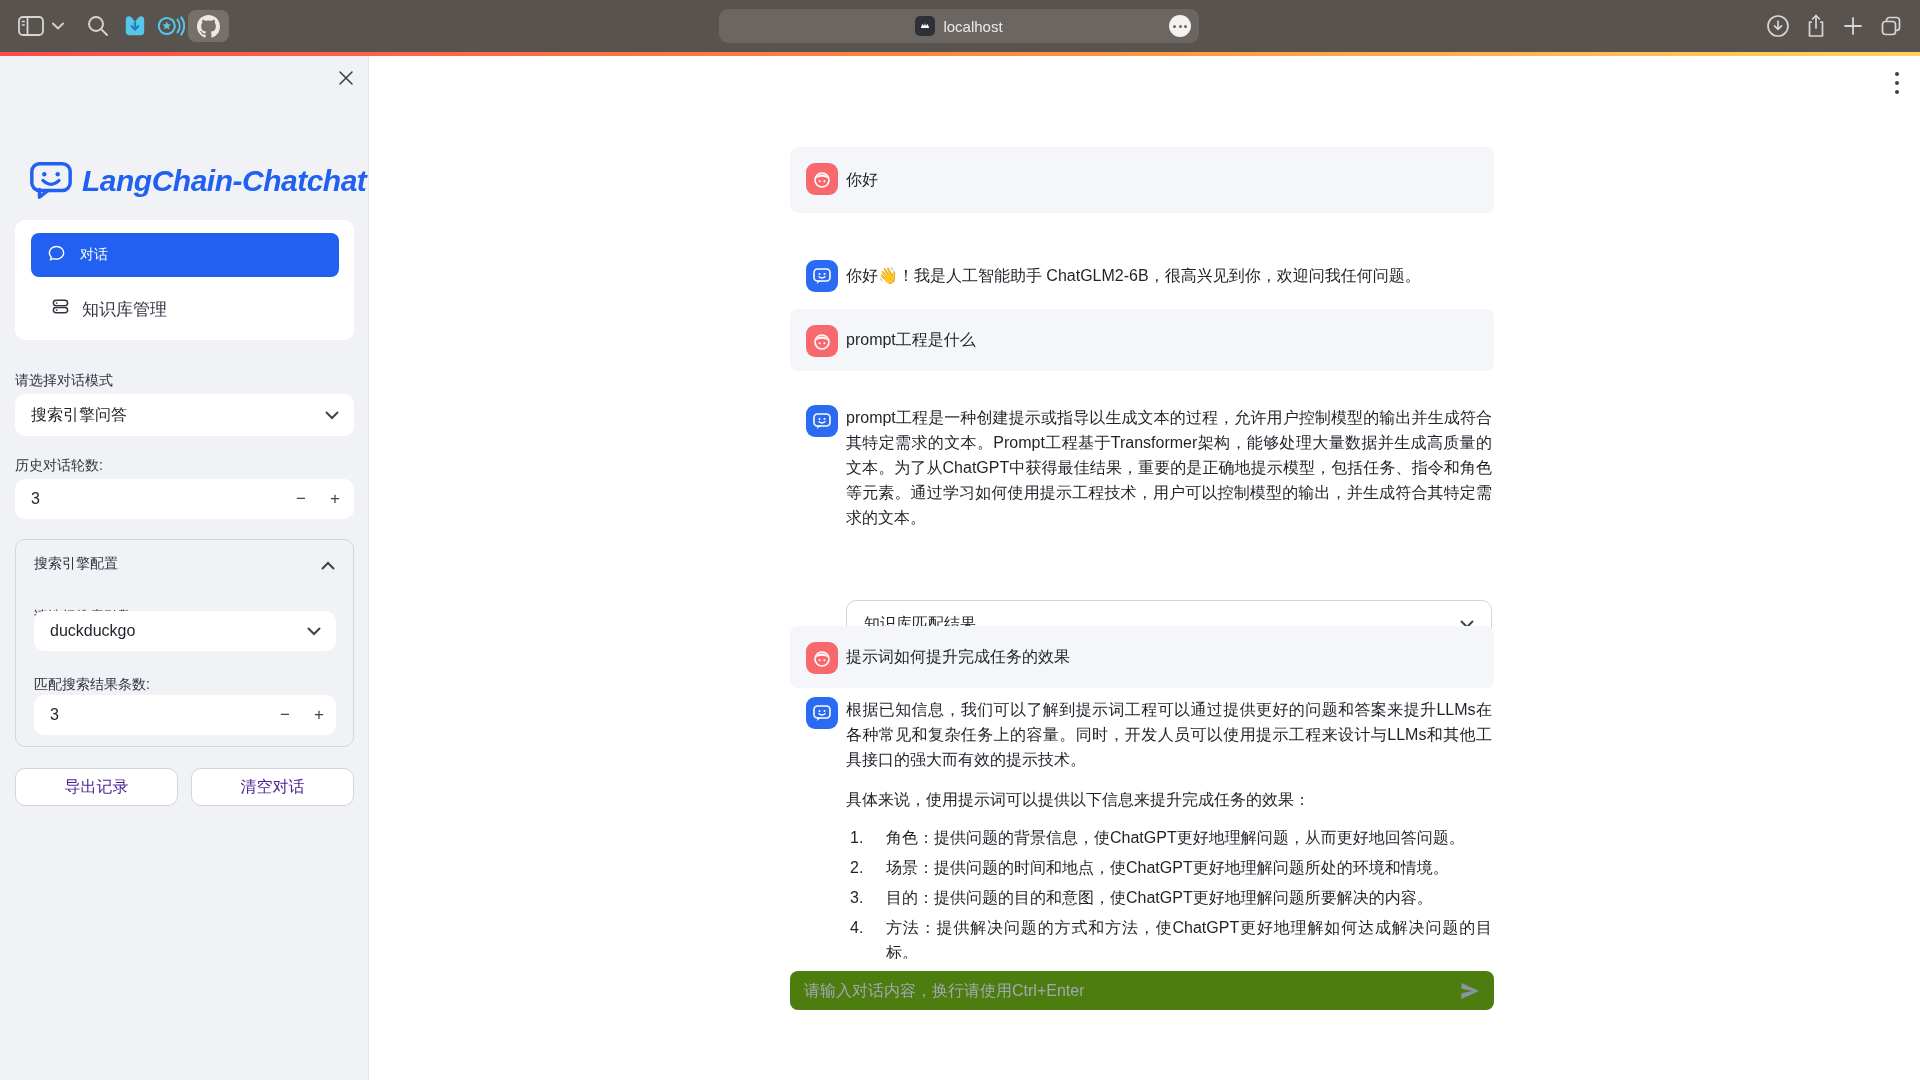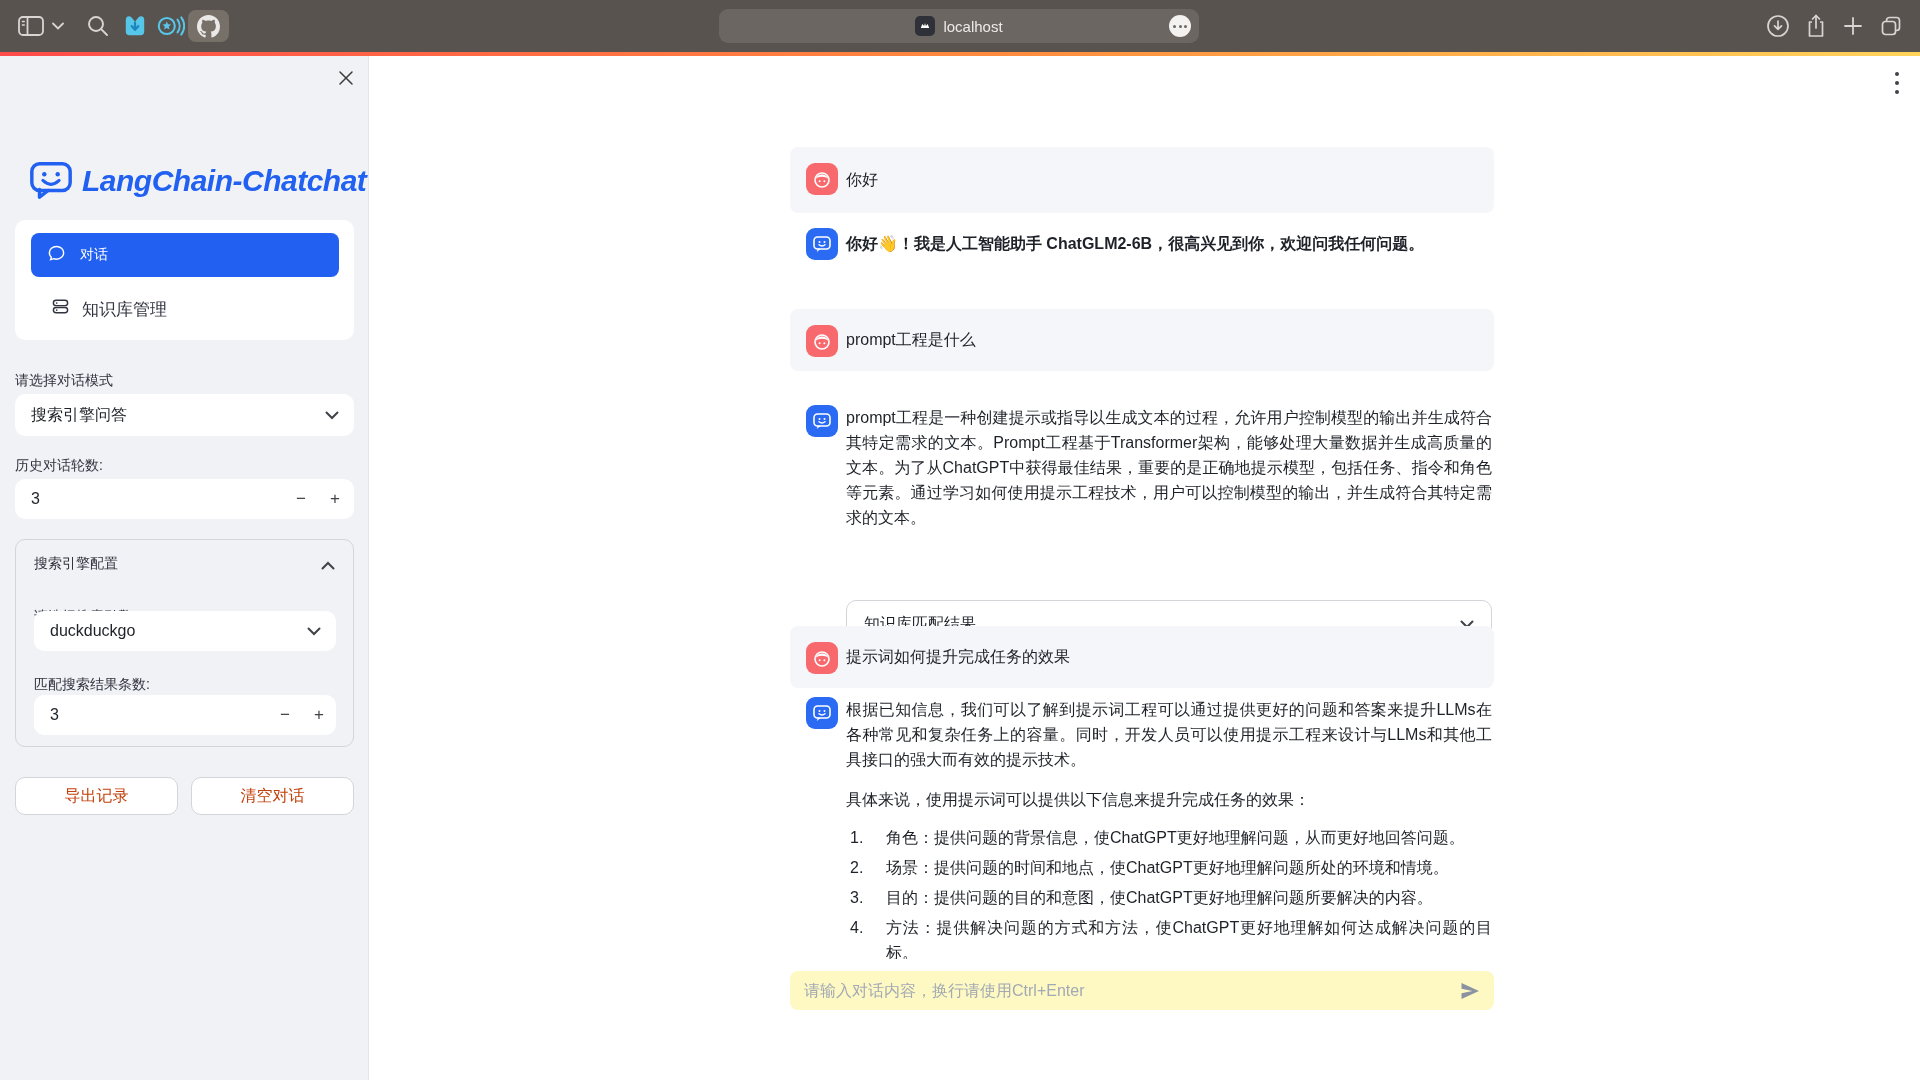--- a/index.html
+++ b/index.html
@@ -51,21 +51,21 @@
   .sb-select .chev { position:absolute; right:15px; top:50%; transform:translateY(-50%); }
   .numinput { position:absolute; background:#fff; border-radius:10px; display:flex; align-items:center;
     color:#1e2228; font-size:16px; padding-left:16px; }
   .step { position:absolute; top:0; height:100%; width:26px; display:flex; align-items:center; justify-content:center;
     color:#3f4347; font-size:17px; cursor:pointer; }
   .expander { position:absolute; left:15px; top:483px; width:339px; height:208px;
     border:1px solid #d3d5d9; border-radius:10px; }
   .exp-title { position:absolute; left:18px; top:15px; color:#31333f; font-size:14px; }
   .exp-chev { position:absolute; right:18px; top:16px; }
   .sb-btn { position:absolute; top:712px; width:163px; height:38px; background:#fff; border:1px solid #d3d5d9;
-    border-radius:10px; display:flex; align-items:center; justify-content:center; color:#c2410c; font-size:16px; cursor:pointer;margin-top:9px; }
+    border-radius:10px; display:flex; align-items:center; justify-content:center; color:#4c1d95; font-size:16px; cursor:pointer; }
 
   
   .kebab { position:absolute; left:1886px; top:10px; width:22px; height:34px; display:flex; flex-direction:column;
     align-items:center; justify-content:center; gap:4.5px; cursor:pointer; }
   .kebab i { width:4.5px; height:4.5px; border-radius:50%; background:#3f4347; }
   .row { position:absolute; left:790px; width:704px; border-radius:8px; }
   .row.user { background:#f5f6f9; }
   .avatar { position:absolute; left:16px; top:16px; width:32px; height:32px; border-radius:9px;
     display:flex; align-items:center; justify-content:center; }
   .avatar.red { background:#f8696d; }
@@ -76,21 +76,21 @@
     line-height:25px; text-align:justify; }
   .msg-expander { position:absolute; left:56px; width:646px; height:48px; border:1px solid #d3d5d9; border-radius:10px;
     display:flex; align-items:center; padding-left:17px; color:#1e2228; font-size:16px; background:#fff; }
   .msg-expander .chev { position:absolute; right:17px; top:50%; transform:translateY(-50%); }
   .para2 { margin-top:15px; }
   .olist { margin-top:13px; }
   .oli { position:relative; padding-left:40px; margin-bottom:5px; line-height:25px; }
   .oli .num { position:absolute; left:4px; }
 
   .input-mask { position:absolute; left:790px; top:903px; width:704px; height:121px; background:#fff; }
-  .chat-input { position:absolute; left:0; top:12px; width:704px; height:39px; background:#fef9c3; border-radius:8px; }
+  .chat-input { position:absolute; left:0; top:12px; width:704px; height:39px; background:#4d7c0f; border-radius:8px; }
   .chat-input input { position:absolute; left:14px; top:0; width:610px; height:100%; border:none; outline:none;
     background:transparent; font-size:16px; color:#1e2228; font-family:inherit; }
   .chat-input input::placeholder { color:#a2a9b4; }
   .send { position:absolute; right:13px; top:9px; width:22px; height:22px; cursor:pointer; }
 </style>
 </head>
 <body>
 
 <div class="toolbar">
   <div class="tb-ic tb-sidebar">
@@ -276,21 +276,21 @@
       <svg width="24" height="24" viewBox="0 0 24 24">
           <circle cx="12" cy="13" r="7" fill="none" stroke="#fff" stroke-width="1.6"></circle>
           <path d="M5.4 12.2 a7 7 0 0 1 13.2 0 c-2-1.7-4-2.4-6.6-2.4 s-4.6.7-6.6 2.4z" fill="#fff"></path>
           <circle cx="9.6" cy="14.3" r="1" fill="#fff"></circle>
           <circle cx="14.4" cy="14.3" r="1" fill="#fff"></circle>
         </svg>
     </span>
     <div class="msg-line">你好</div>
   </div>
 
-  <div class="row" style="top:156px; height:64px;font-weight:bold;">
+  <div class="row" style="top:188px; height:64px;">
     <span class="avatar blue">
       <svg width="24" height="24" viewBox="0 0 24 24">
           <rect x="4" y="5" width="16" height="12" rx="3.5" fill="none" stroke="#fff" stroke-width="1.6"></rect>
           <path d="M8 16.5 l-1.3 3.5 4.2-3.3" fill="#fff"></path>
           <circle cx="9.5" cy="10" r="1" fill="#fff"></circle>
           <circle cx="14.5" cy="10" r="1" fill="#fff"></circle>
           <path d="M9 12.8 q3 2.6 6 0" fill="none" stroke="#fff" stroke-width="1.4" stroke-linecap="round"></path>
         </svg>
     </span>
     <div class="msg-line">你好👋！我是人工智能助手 ChatGLM2-6B，很高兴见到你，欢迎问我任何问题。</div>

